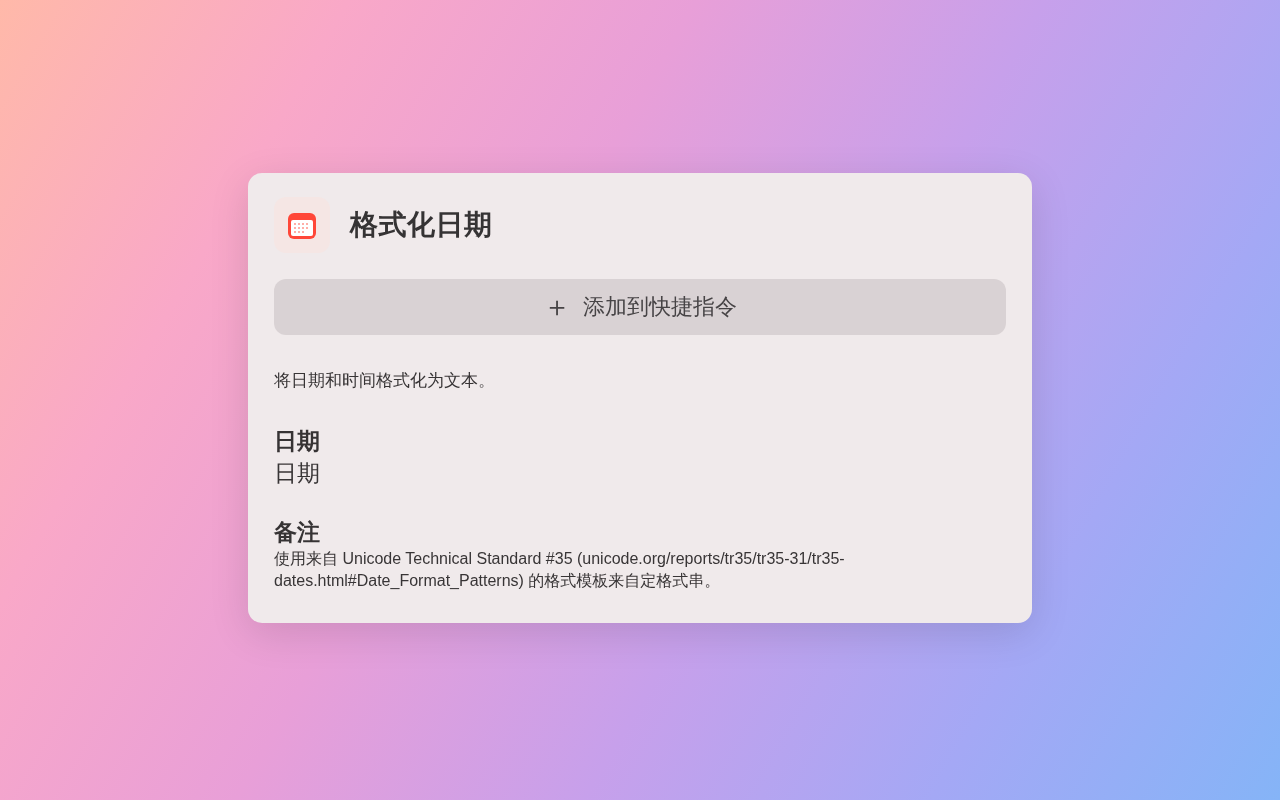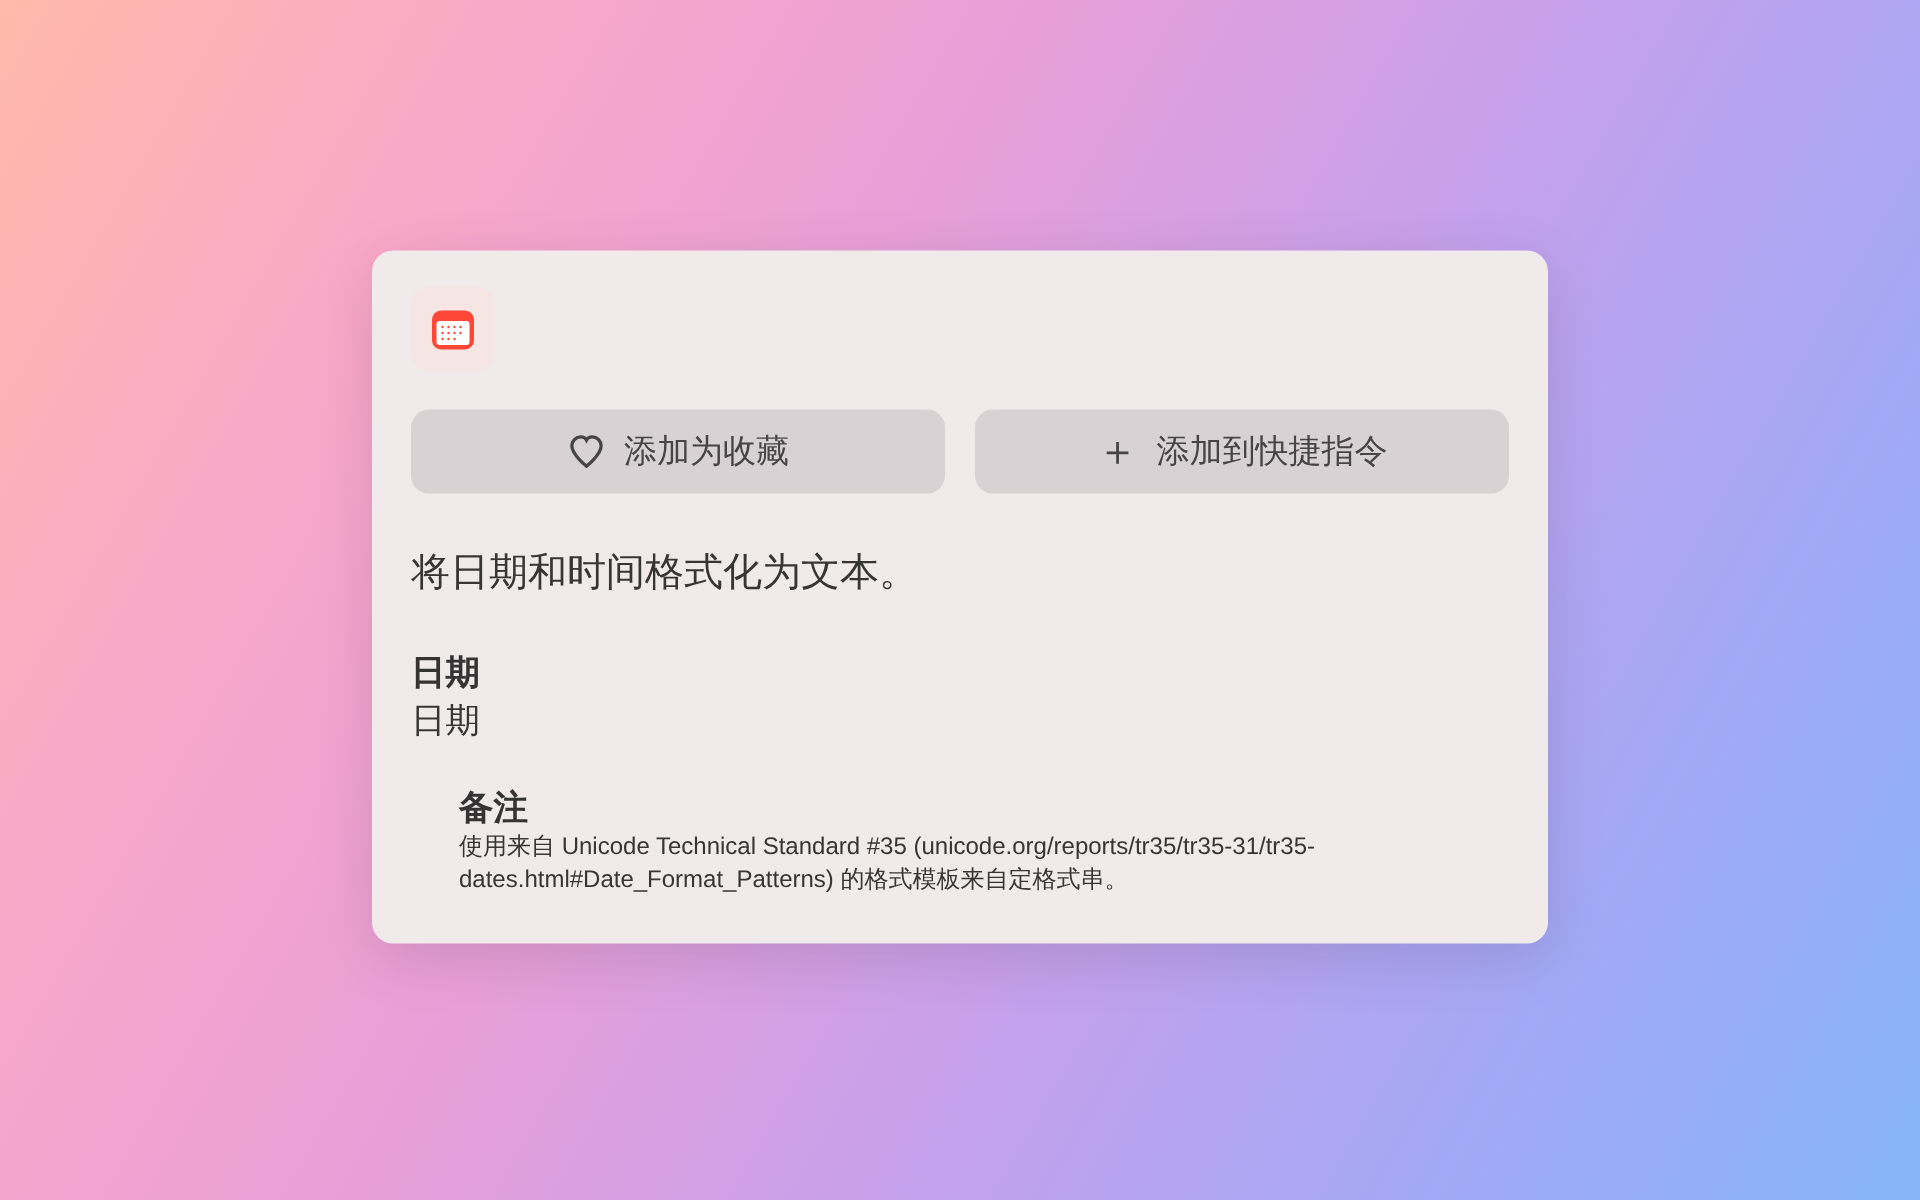--- a/index.html
+++ b/index.html
@@ -95,33 +95,32 @@
       stroke-width: 2;
     }
     
     .plus-icon {
       font-size: 28px;
       font-weight: 300;
       line-height: 1;
     }
     
     .description {
-      font-size: 26px;
+      font-size: 17px;
       color: #383536;
       margin-bottom: 32px;
       line-height: 1.4;
     }
     
     .section {
       margin-bottom: 26px;
     }
     
     .section:last-child {
       margin-bottom: 0;
-      margin-left: 32px;
     }
     
     .section-label {
       font-size: 23px;
       font-weight: 700;
       color: #363334;
       line-height: 1.4;
     }
     
     .section-value {
@@ -153,29 +152,24 @@
         <line x1="22" y1="16" x2="22" y2="16" stroke="#ff4738" stroke-width="1.6" stroke-linecap="round"></line>
         <line x1="10" y1="20" x2="10" y2="20" stroke="#ff4738" stroke-width="1.6" stroke-linecap="round"></line>
         <line x1="14" y1="20" x2="14" y2="20" stroke="#ff4738" stroke-width="1.6" stroke-linecap="round"></line>
         <line x1="18" y1="20" x2="18" y2="20" stroke="#ff4738" stroke-width="1.6" stroke-linecap="round"></line>
         <line x1="22" y1="20" x2="22" y2="20" stroke="#ff4738" stroke-width="1.6" stroke-linecap="round"></line>
         <line x1="10" y1="24" x2="10" y2="24" stroke="#ff4738" stroke-width="1.6" stroke-linecap="round"></line>
         <line x1="14" y1="24" x2="14" y2="24" stroke="#ff4738" stroke-width="1.6" stroke-linecap="round"></line>
         <line x1="18" y1="24" x2="18" y2="24" stroke="#ff4738" stroke-width="1.6" stroke-linecap="round"></line>
       </svg>
     </div>
+    <h1 class="title">格式化日期</h1>
   </div>
 
   <div class="buttons">
-    <button class="btn">
-      <svg viewBox="0 0 24 24">
-        <path d="M12 21 C12 21 3 14 3 8.5 C3 5.5 5.5 3 8.5 3 C10 3 11.5 4 12 5 C12.5 4 14 3 15.5 3 C18.5 3 21 5.5 21 8.5 C21 14 12 21 12 21 Z"></path>
-      </svg>
-      <span>添加为收藏</span>
-    </button>
     <button class="btn">
       <span class="plus-icon">＋</span>
       <span>添加到快捷指令</span>
     </button>
   </div>
 
   <p class="description">将日期和时间格式化为文本。</p>
 
   <div class="section">
     <div class="section-label">日期</div>

